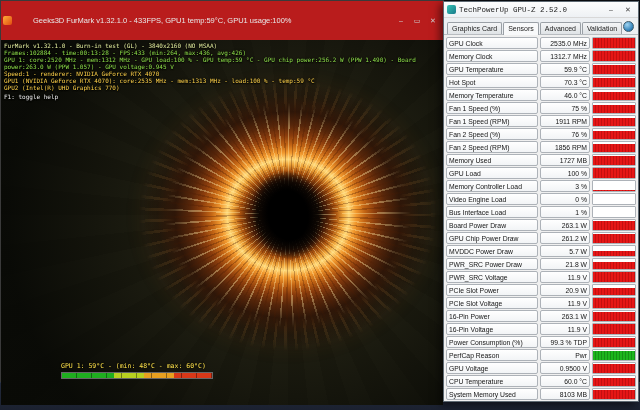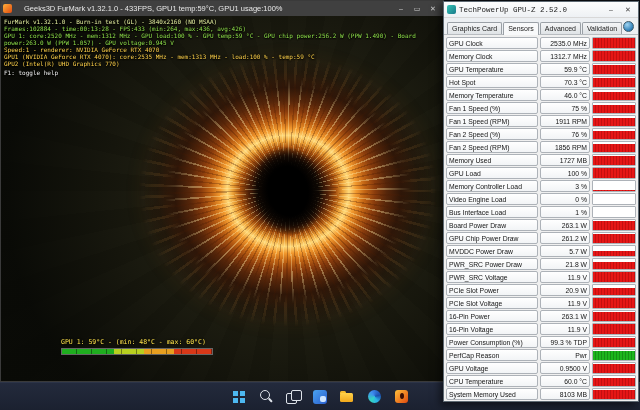--- a/index.html
+++ b/index.html
@@ -29,21 +29,21 @@
   .icon-edge::before{content:"";position:absolute;inset:1.5px;border-radius:50%;
     background:conic-gradient(from 220deg,#35d4c0,#3f8cf0 30%,#1b4fae 60%,#2bb3e8 80%,#35d4c0);}
   .icon-furmark::before{content:"";position:absolute;inset:1.5px;border-radius:3px;background:linear-gradient(135deg,#ffc03a,#e0490f);}
   .icon-furmark::after{content:"";position:absolute;left:6.5px;top:4.5px;width:4px;height:6px;border-radius:50%;background:#3a0e04;}
 
   
   .furmark-window{
     position:absolute;left:0;top:0;width:444px;height:382px;z-index:2;
     background:#000;border:1px solid #3a3a3a;box-sizing:border-box;
   }
-  .fm-titlebar{height:15px;background:#404040;display:flex;align-items:center;gap:12px;padding:0 2px;}
+  .fm-titlebar{height:15px;background:#b91c1c;display:flex;align-items:center;gap:21px;padding:12px 2px;}
   .fm-app-icon{width:9px;height:9px;flex:none;border-radius:2px;background:linear-gradient(135deg,#ffb03a,#e04a10);}
   .fm-title{flex:1;color:#e8e8e8;font-size:7.5px;white-space:nowrap;overflow:hidden;}
   .fm-controls{display:flex;flex:none;}
   .fm-btn{width:16px;height:13px;color:#cfcfcf;font-size:7px;line-height:13px;text-align:center;}
   .fm-viewport{
     position:relative;width:100%;height:365px;overflow:hidden;
     background:
       radial-gradient(circle at 65% 48%, rgba(74,64,32,.5), rgba(30,29,16,.65) 45%, rgba(9,10,6,.95) 82%),
       repeating-conic-gradient(from 0deg at 65% 48%, #15160f 0deg 6deg, #0d0e09 6deg 12deg),
       #0b0c08;

